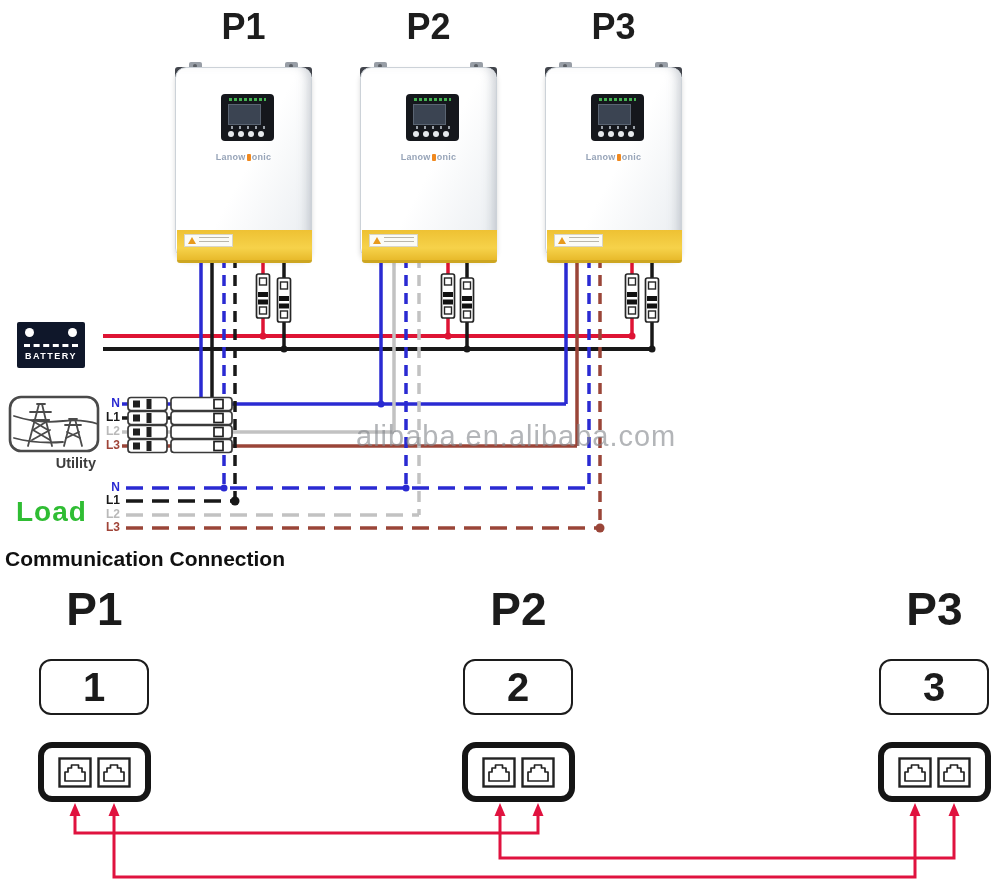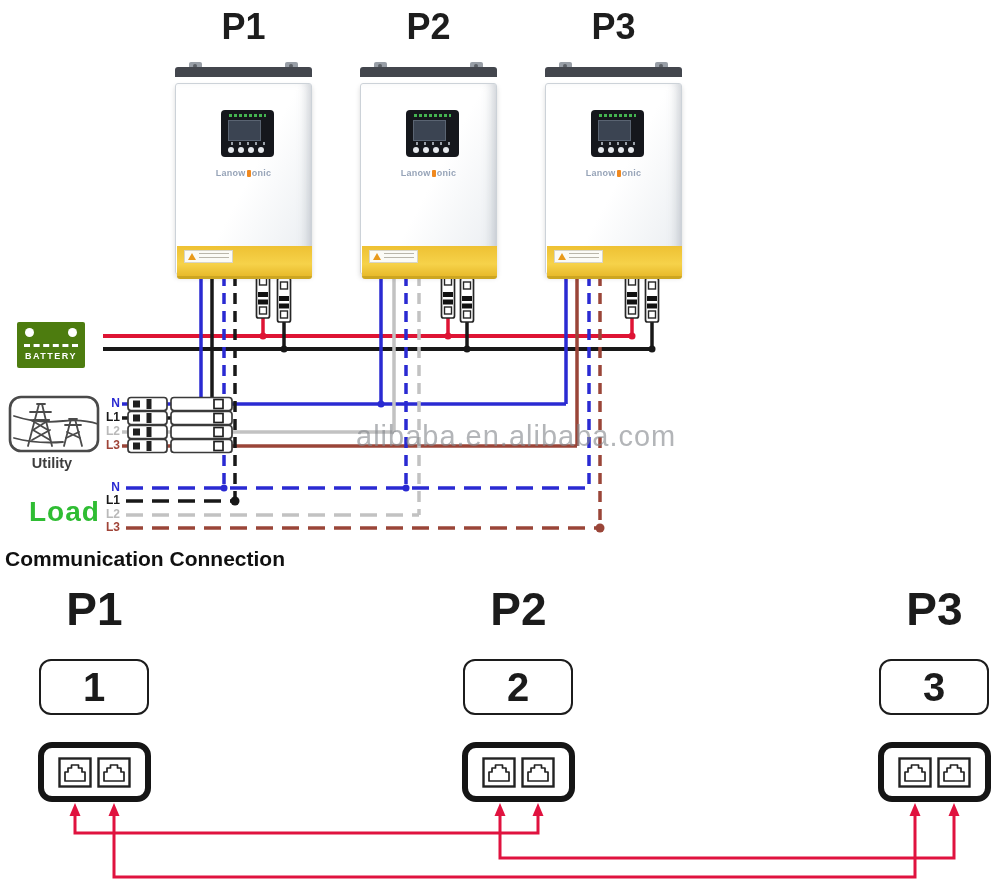--- a/index.html
+++ b/index.html
@@ -7,49 +7,49 @@
        font-family:"Liberation Sans",sans-serif;}
   .abs{position:absolute;}
 
   
   .p-label-top{width:137px;text-align:center;font-size:36px;font-weight:800;color:#1d1d1d;z-index:4;}
   .inverter{width:137px;height:196px;z-index:3;}
   .ear{position:absolute;top:0;width:13px;height:9px;background:#989ea6;border-radius:2px;}
   .ear::after{content:"";position:absolute;left:4px;top:2px;width:4px;height:4px;border-radius:50%;background:#5c6066;}
   .cap{position:absolute;left:0;top:5px;width:137px;height:10px;background:#43464d;border-radius:3px 3px 0 0;}
   .body{position:absolute;left:0;top:5px;width:135px;height:190px;background:linear-gradient(118deg,#ffffff 52%,#edf0f3 90%);
-        border:1px solid #ccd2d8;border-radius:3px;
-        box-shadow:inset -9px 0 12px -7px rgba(110,120,135,.4),0 3px 5px rgba(0,0,0,.15);margin-top:16px;}
+        border:1px solid #ccd2d8;border-radius:11px;
+        box-shadow:inset -9px 0 12px -7px rgba(110,120,135,.4),0 3px 5px rgba(0,0,0,.15);}
   .panel{position:absolute;left:45px;top:26px;width:53px;height:47px;background:#15171c;border-radius:4px;}
   .panel-status{position:absolute;left:8px;top:4px;width:37px;height:3px;
         background:repeating-linear-gradient(90deg,#44b350 0 3px,transparent 3px 5px);}
   .screen{position:absolute;left:7px;top:10px;width:31px;height:19px;background:#3b4452;border:1px solid #5a6472;}
   .panel-ticks{position:absolute;left:10px;top:32px;width:34px;height:2.5px;
         background:repeating-linear-gradient(90deg,#9aa0a8 0 2px,transparent 2px 8px);}
   .btn-row{position:absolute;left:7px;top:37px;width:40px;display:flex;gap:4px;}
   .btn-row span{width:6px;height:6px;border-radius:50%;background:#e6e9ed;display:block;}
   .brand{position:absolute;left:0;top:84px;width:135px;text-align:center;font-size:9px;font-weight:700;
          color:#97a4b8;letter-spacing:.3px;filter:blur(.35px);}
   .brand .dot{display:inline-block;width:4px;height:7px;background:#f0891f;margin:0 1px;vertical-align:middle;border-radius:1px;}
   .band{position:absolute;left:1px;top:162px;width:135px;height:30px;border-radius:0 0 3px 3px;
         background:linear-gradient(#eec133,#f6d24a 60%,#e8ba2b);border-bottom:3px solid #cda621;}
   .sticker{position:absolute;left:7px;top:4px;width:49px;height:13px;background:#fbfbf6;border:1px solid #d8d5c8;
         display:flex;align-items:center;gap:3px;padding-left:3px;box-sizing:border-box;}
   .warn-tri{width:0;height:0;border-left:4px solid transparent;border-right:4px solid transparent;border-bottom:7px solid #e89a1c;}
   .sticker-lines{flex:1;height:7px;margin-right:3px;
         background:repeating-linear-gradient(#b9b6aa 0 1.5px,transparent 1.5px 4px);}
 
   
-  .battery{left:17px;top:322px;width:68px;height:46px;background:#4d7c0f;border-radius:2px;z-index:3;}
+  .battery{left:17px;top:322px;width:68px;height:46px;background:#0f172a;border-radius:2px;z-index:3;}
   .battery .term{position:absolute;top:6px;width:9px;height:9px;border-radius:50%;background:#fff;}
   .battery .dashline{position:absolute;left:7px;top:22px;width:54px;border-top:3px dashed #fff;}
   .battery .bat-label{position:absolute;left:0;top:29px;width:100%;text-align:center;color:#fff;
         font-size:9px;font-weight:700;letter-spacing:1.5px;}
-  .utility-label{left:8px;top:455px;width:88px;text-align:center;font-size:14.5px;font-weight:800;color:#3d3d3d;z-index:3;}
-  .load-label{left:16px;top:496px;font-size:28px;font-weight:800;letter-spacing:1px;z-index:3;margin-left:13px;}
+  .utility-label{left:8px;top:455px;width:88px;text-align:right;font-size:14.5px;font-weight:800;color:#3d3d3d;z-index:3;}
+  .load-label{left:16px;top:496px;font-size:28px;font-weight:800;letter-spacing:1px;z-index:3;}
 
   .line-label{width:30px;text-align:right;font-size:12px;font-weight:700;z-index:3;}
 
   
   .watermark{left:356px;top:420px;font-size:29px;font-weight:400;color:#85898e;opacity:.62;
         letter-spacing:1px;z-index:6;}
 
   
   .comm-heading{left:5px;top:547px;font-size:21px;font-weight:800;color:#101010;z-index:3;}
   .p-label-bottom{width:113px;text-align:center;font-size:46px;font-weight:800;color:#1b1b1b;z-index:3;}

